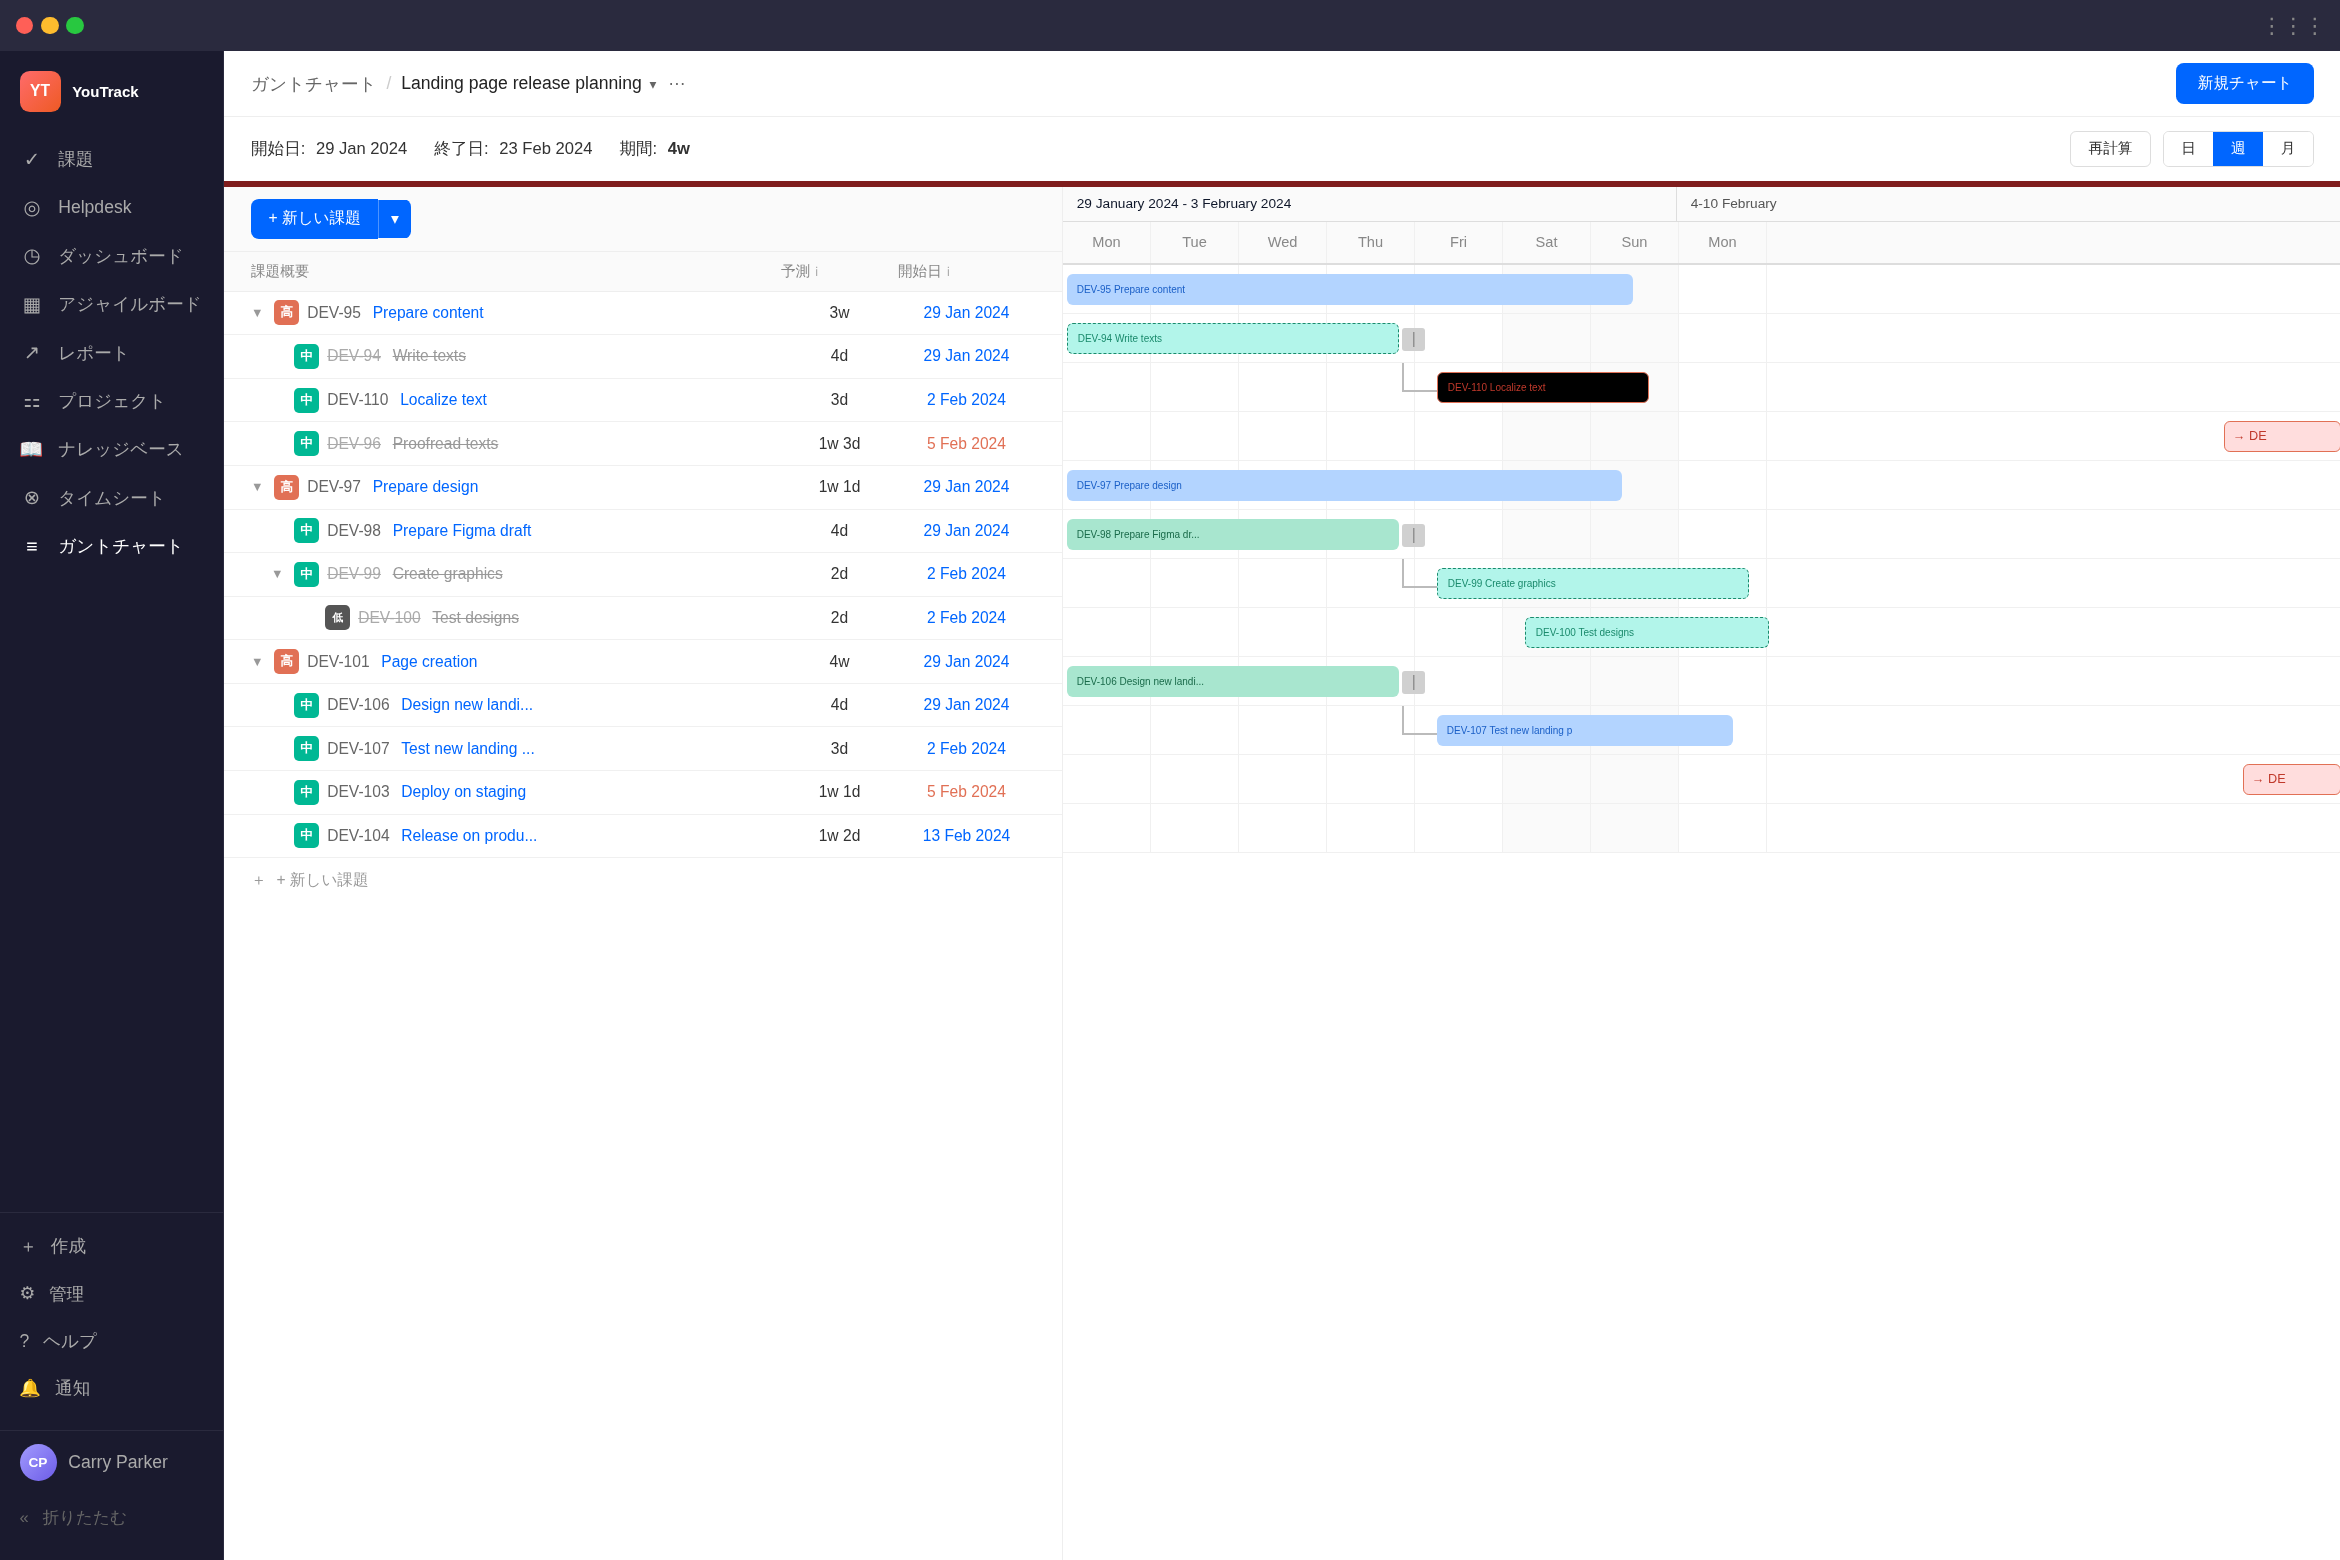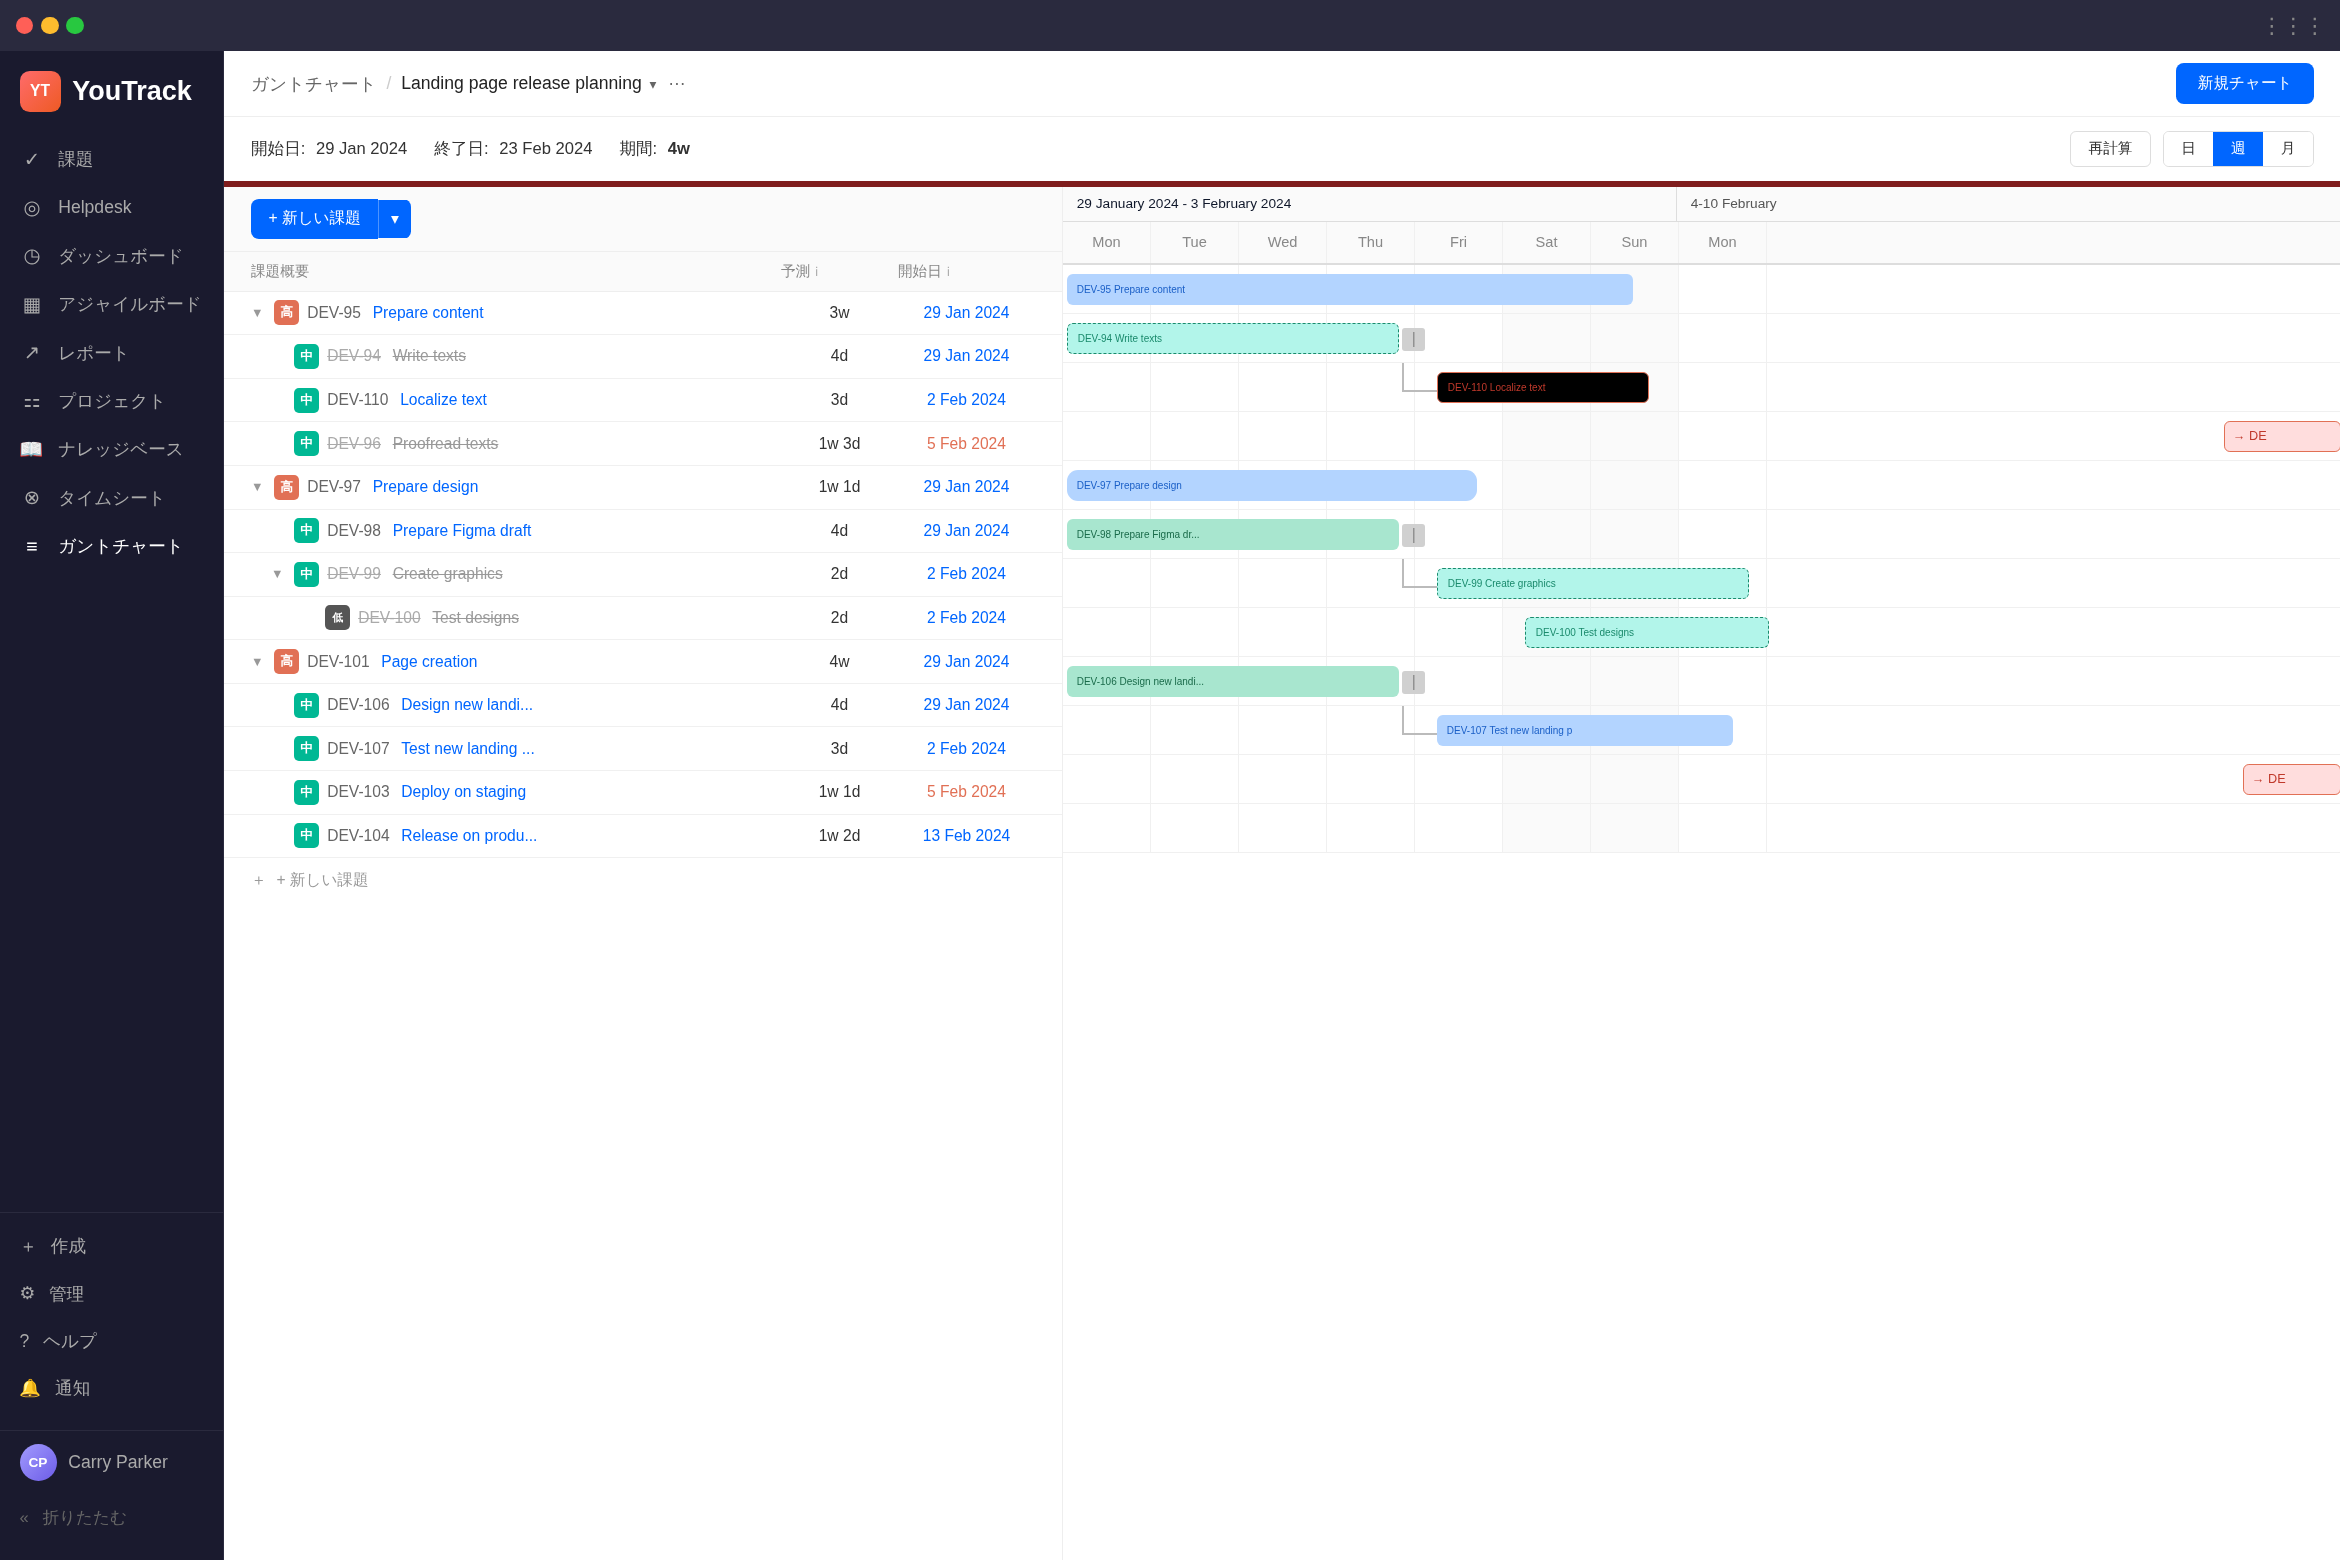--- a/index.html
+++ b/index.html
@@ -58,21 +58,21 @@
       padding: 0 19.5px 23.4px 19.5px;
     }
     .logo-icon {
       width: 41px; height: 41px;
       background: linear-gradient(135deg, #ff6b6b, #ee5a24);
       border-radius: 9.8px;
       display: flex; align-items: center; justify-content: center;
       color: white; font-weight: bold; font-size: 15.6px;
     }
     .logo-text {
-      color: white; font-size: 27px; font-weight: 600;
+      color: white; font-size: 15px; font-weight: 600;
     }
     .sidebar-nav { flex: 1; }
     .sidebar-item {
       display: flex;
       align-items: center;
       gap: 13.7px;
       padding: 11.7px 19.5px;
       color: #aaa;
       font-size: 17.6px;
       cursor: pointer;
@@ -765,21 +765,21 @@
 
           <div class="gantt-row" style="height:49px;">
             <div class="gantt-cell"></div>
             <div class="gantt-cell"></div>
             <div class="gantt-cell"></div>
             <div class="gantt-cell"></div>
             <div class="gantt-cell"></div>
             <div class="gantt-cell weekend"></div>
             <div class="gantt-cell weekend"></div>
             <div class="gantt-cell"></div>
-            <div class="gantt-bar bar-blue" style="left:3.9px; width:410px;border-radius:11px;">DEV-97  Prepare design</div>
+            <div class="gantt-bar bar-blue" style="left:3.9px; width:555px;">DEV-97  Prepare design</div>
           </div>
 
           <div class="gantt-row" style="height:49px;">
             <div class="gantt-cell"></div>
             <div class="gantt-cell"></div>
             <div class="gantt-cell"></div>
             <div class="gantt-cell"></div>
             <div class="gantt-cell"></div>
             <div class="gantt-cell weekend"></div>
             <div class="gantt-cell weekend"></div>

